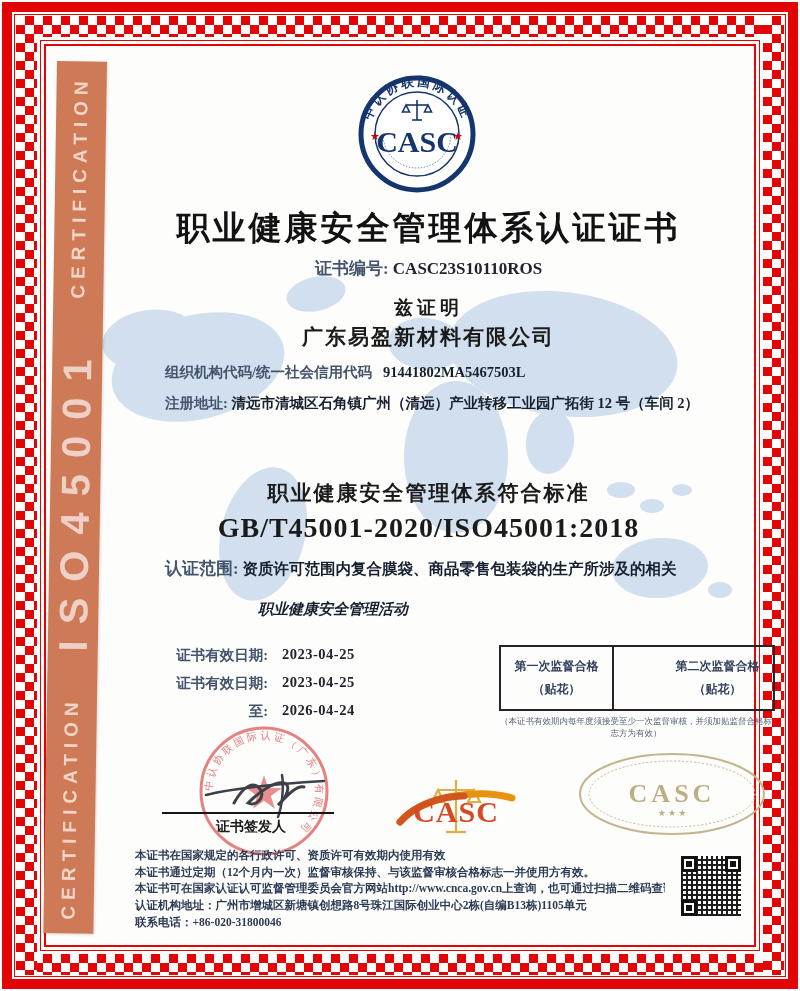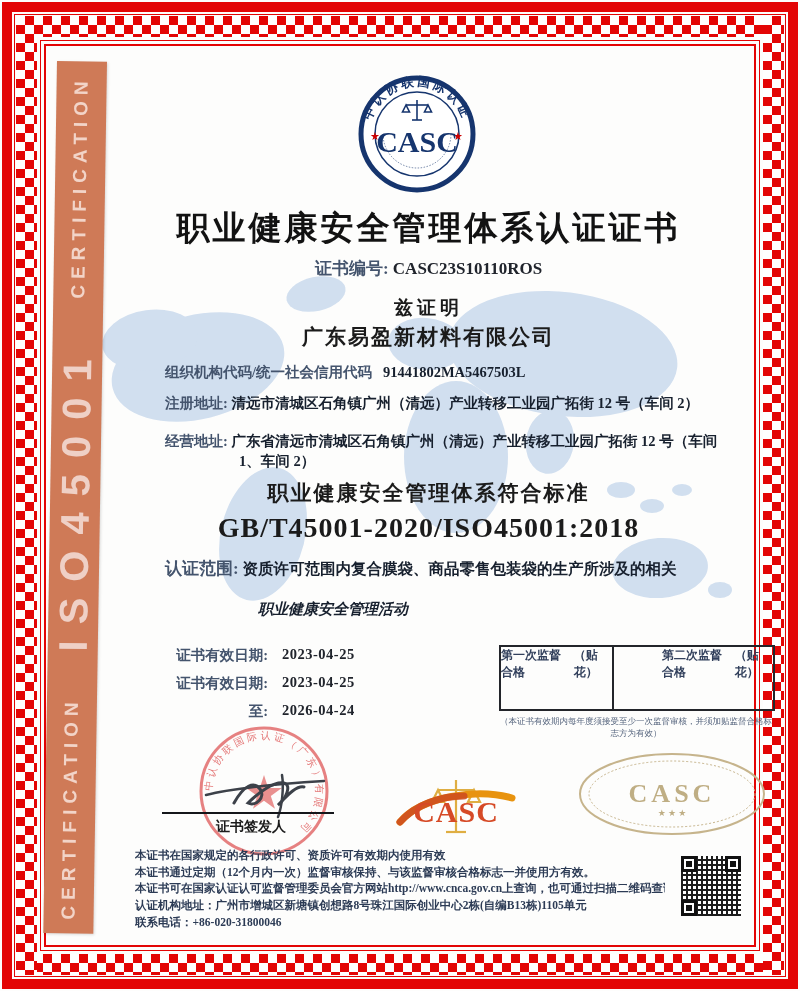--- a/index.html
+++ b/index.html
@@ -48,21 +48,21 @@
   .scope1{top:557px;font-size:15.5px;padding-left:84px;text-indent:-84px;}
   .scope1 .lbl{font-size:17px;}
   .scope2{top:600px;left:258px;font-size:15px;font-weight:700;color:#17202e;font-style:italic;}
   
   .dates{left:150px;top:646px;display:grid;grid-template-columns:118px auto;column-gap:14px;row-gap:9px;
          font-size:14.5px;}
   .dates .dl{text-align:right;color:#44546d;font-weight:700;}
   .dates .dv{font-weight:700;color:#20242c;letter-spacing:.5px;}
   
   .supbox{left:499px;top:645px;width:272px;height:62px;display:flex;border:2px solid #23252a;}
-  .supcell{flex:1;display:flex;flex-direction:row;align-items:flex-start;justify-content:center;
+  .supcell{flex:1;display:flex;flex-direction:column;align-items:center;justify-content:center;
            gap:6px;font-size:12px;font-weight:700;color:#32405c;}
   .supcell+.supcell{border-left:2px solid #23252a;padding-left:48px;}
   .supnote{left:497px;top:716px;width:278px;font-size:8.5px;color:#55647d;text-align:center;}
   
   .stamp{left:196px;top:723px;width:136px;height:136px;}
   .sigline{left:162px;top:812px;width:172px;border-top:2px solid #14161a;}
   .signer{left:196px;top:818px;width:110px;text-align:center;font-size:14px;font-weight:700;}
   .clogo{left:394px;top:770px;width:124px;height:88px;}
   .seal{left:576px;top:750px;width:192px;height:88px;}
   
@@ -144,24 +144,20 @@
   <div class="blk center company">广东易盈新材料有限公司</div>
 
   <div class="blk bodyline org">
     <span class="lbl">组织机构代码/统一社会信用代码</span>&nbsp;&nbsp;
     <span class="val">91441802MA5467503L</span>
   </div>
   <div class="blk bodyline reg">
     <span class="lbl">注册地址:</span>
     <span class="val">清远市清城区石角镇广州（清远）产业转移工业园广拓街 12 号（车间 2）</span>
   </div>
-  <div class="blk bodyline biz">
-    <span class="lbl">经营地址:</span>
-    <span class="val">广东省清远市清城区石角镇广州（清远）产业转移工业园广拓街 12 号（车间 1、车间 2）</span>
-  </div>
 
   <div class="blk center stdhead">职业健康安全管理体系符合标准</div>
   <div class="blk center stdcode">GB/T45001-2020/ISO45001:2018</div>
 
   <div class="blk bodyline scope1">
     <span class="lbl">认证范围:</span>
     <span class="val">资质许可范围内复合膜袋、商品零售包装袋的生产所涉及的相关</span>
   </div>
   <div class="blk scope2">职业健康安全管理活动</div>
 

